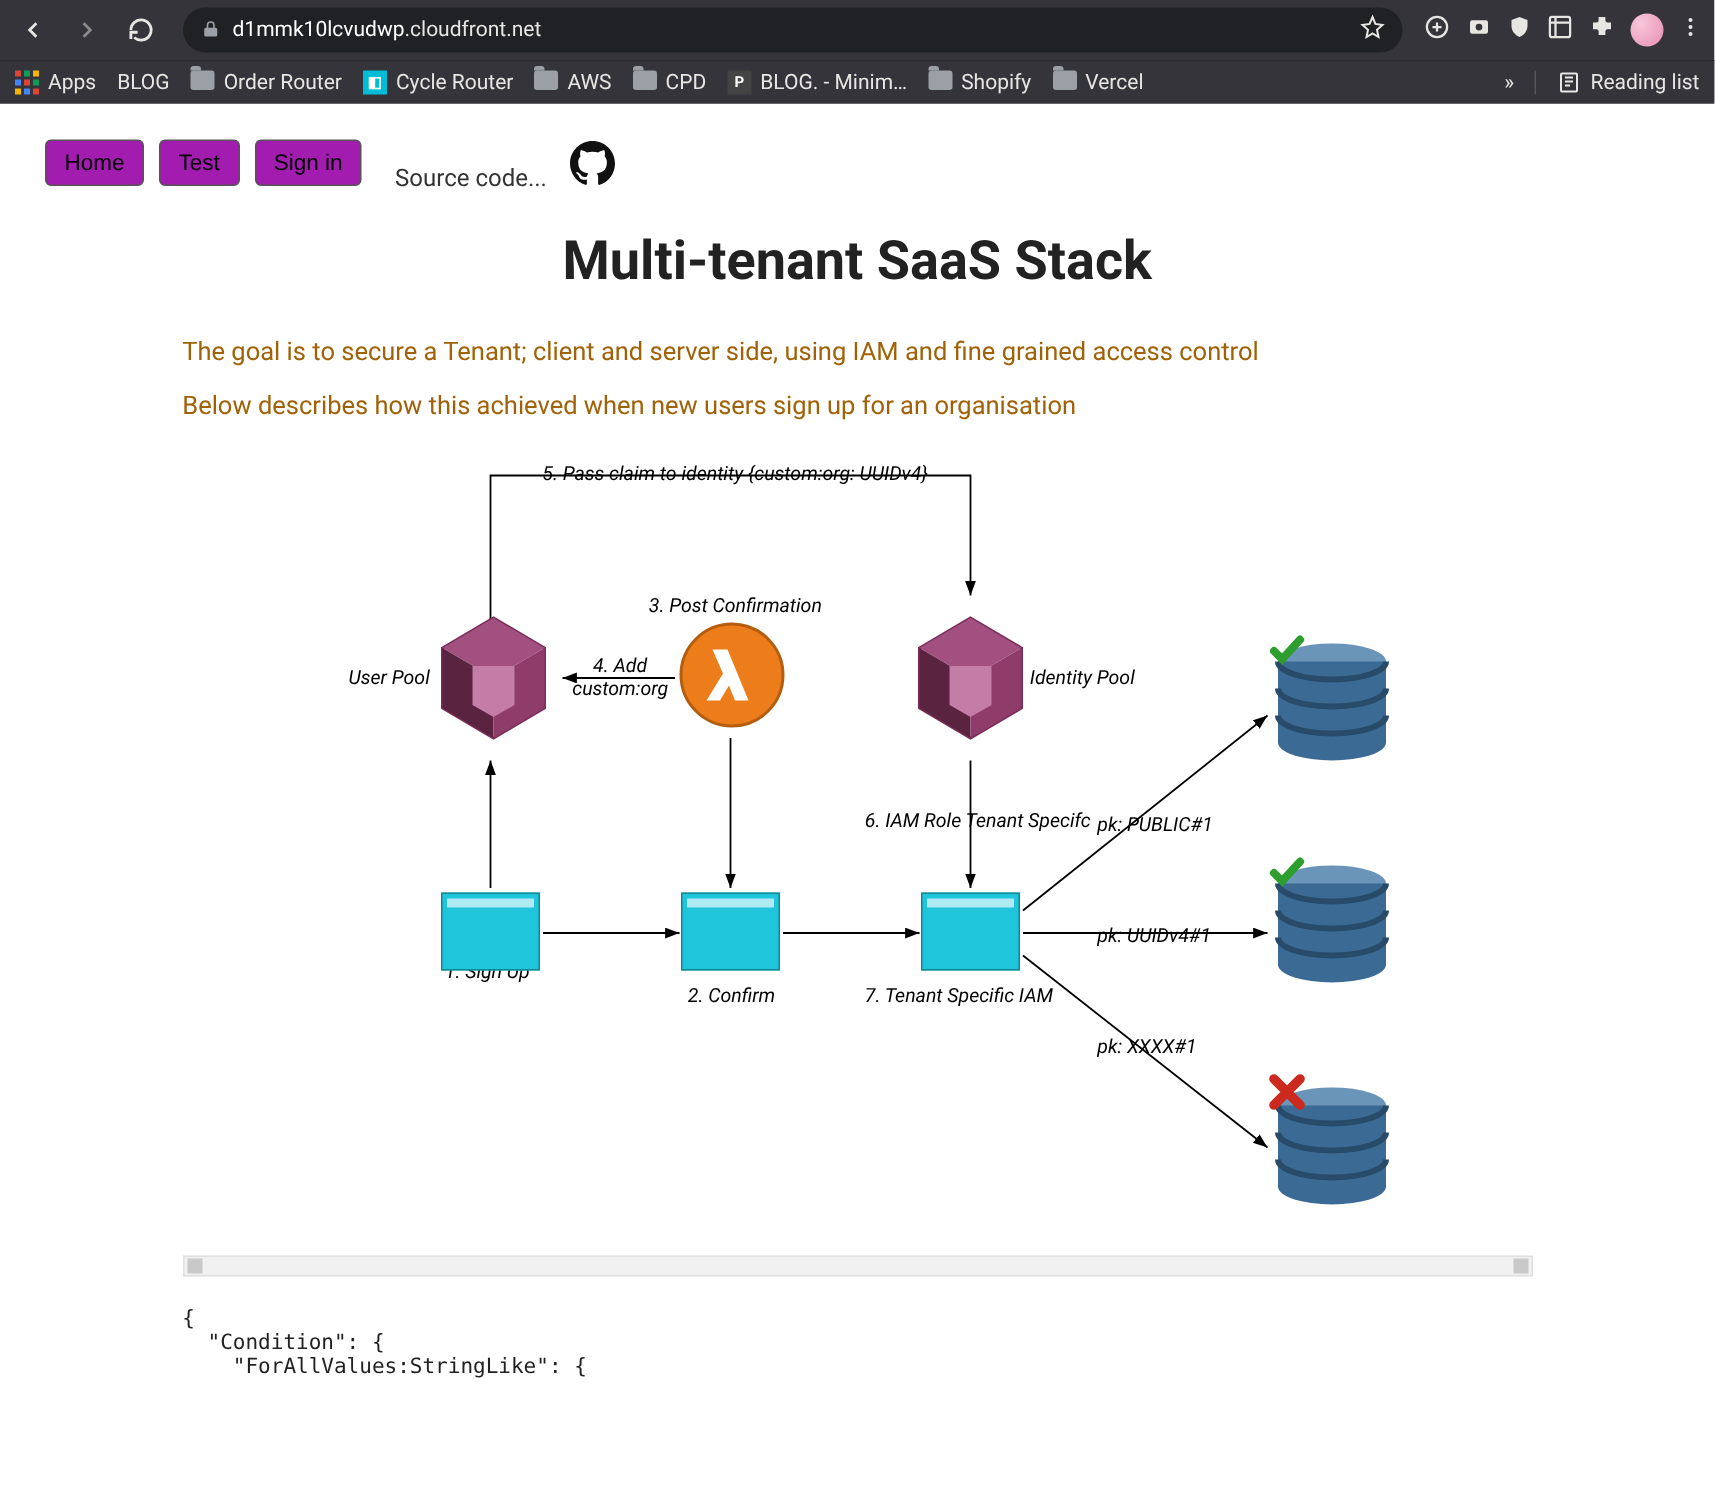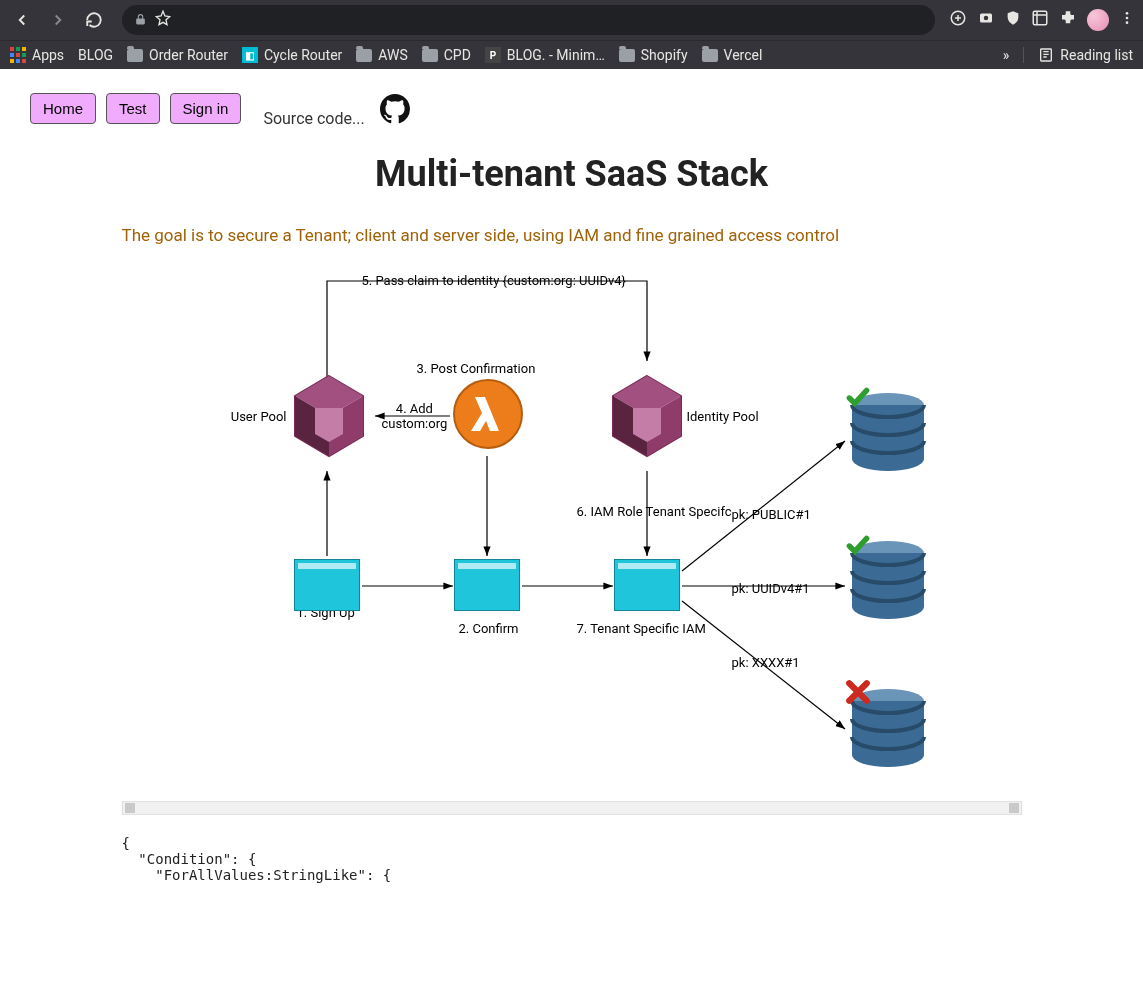--- a/index.html
+++ b/index.html
@@ -7,44 +7,44 @@
 .browser-chrome { background: #35343a; color: #e8e6e3; }
 .toolbar { display: flex; align-items: center; padding: 5px 8px; gap: 8px; }
 .icon-btn { width: 28px; height: 28px; display: flex; align-items: center; justify-content: center; color: #e8e6e3; cursor: pointer; border-radius: 14px; }
 .icon-btn.dim { color: #8a8a8a; }
 .url-bar { flex: 1; background: #202124; border-radius: 15px; height: 30px; display: flex; align-items: center; padding: 0 12px; gap: 8px; margin: 0 6px; }
 .url-bar .url-text { color: #e8e6e3; font-size: 14px; flex: 1; }
 .url-bar .domain-host { color: #fff; }
 .tb-icons { display: flex; gap: 10px; align-items: center; }
 .avatar { width: 22px; height: 22px; border-radius: 50%; background: radial-gradient(circle at 30% 30%, #f7c7d8, #e78fb3); }
 .bookmarks { display: flex; align-items: center; padding: 6px 10px; gap: 14px; background: #35343a; border-top: 1px solid #2a292e; font-size: 14px; }
-.bm { display: flex; align-items: center; gap: 6px; color: #e8e6e3; cursor: pointer; white-space: nowrap; }
+.bm { display: flex; align-items: flex-start; gap: 6px; color: #e8e6e3; cursor: pointer; white-space: nowrap; }
 .bm .folder { width: 16px; height: 13px; background: #9aa0a6; border-radius: 2px; position: relative; }
 .bm .folder::before { content: ""; position: absolute; top: -3px; left: 0; width: 7px; height: 3px; background: #9aa0a6; border-radius: 2px 2px 0 0; }
 .apps-grid { display: grid; grid-template-columns: repeat(3,4px); grid-template-rows: repeat(3,4px); gap: 2px; }
 .apps-grid span:nth-child(1){background:#db4437}.apps-grid span:nth-child(2){background:#0f9d58}.apps-grid span:nth-child(3){background:#f4b400}
 .apps-grid span:nth-child(4){background:#4285f4}.apps-grid span:nth-child(5){background:#db4437}.apps-grid span:nth-child(6){background:#0f9d58}
 .apps-grid span:nth-child(7){background:#f4b400}.apps-grid span:nth-child(8){background:#4285f4}.apps-grid span:nth-child(9){background:#db4437}
 .sq-icon { width:16px; height:16px; background:#444; display:flex; align-items:center; justify-content:center; color:#fff; font-size:10px; font-weight:bold; }
 .sq-icon.cyan { background:#00bcd4; }
 .spacer { flex:1; }
 .reading { display:flex; align-items:center; gap:6px; border-left:1px solid #555; padding-left:14px; }
 
 .page { padding: 20px 30px 40px; color:#222; }
 .nav-row { display:flex; align-items:center; gap:10px; }
-.btn { padding: 6px 12px; border: 1px solid #555; background:#f0abfc; border-radius:4px; font-size:15px; cursor:pointer; }
+.btn { padding: 6px 12px; border: 1px solid #555; background:#a21caf; border-radius:4px; font-size:15px; cursor:pointer; }
 .source-label { margin-left:12px; font-size:16px; color:#333;margin-top:20px; }
 .gh-icon { width:32px; height:32px; display:inline-flex; align-items:center; justify-content:center; margin-left:4px; }
 
 .content { max-width: 900px; margin: 20px auto 0; }
 h1 { text-align:center; font-size:36px; font-weight:700; margin: 25px 0 30px; }
 h2 { font-size:24px; font-weight:700; margin: 0 0 18px; }
 .para { font-size:17px; margin: 0 0 16px; color:#a16207; }
 
-.diagram { position:relative; width:830px; height:530px; margin: 10px auto 10px; }
+.diagram { position:relative; width:830px; height:530px; margin: 10px auto 10px; font-style: italic; }
 .diagram .node-label { position:absolute; font-size:13px; color:#000; text-align:center; }
 .diagram .box { position:absolute; width:66px; height:52px; background:#1fc5db; border:1px solid #138696; }
 .diagram .box::before { content:""; position:absolute; top:3px; left:3px; right:3px; height:6px; background:#b0eaf2; }
 .cyl { position:absolute; width:72px; height:86px; }
 .check { position:absolute; width:26px; height:26px; color:#3aa23a; }
 .cross { position:absolute; width:30px; height:30px; color:#cc2a1f; }
 
 .hscroll { height:14px; background:#f1f1f1; border:1px solid #e0e0e0; position:relative; margin:6px 0 20px; }
 .hscroll .thumb { position:absolute; left:2px; top:1px; bottom:1px; width:10px; background:#c9c9c9; }
 .hscroll .thumbR { position:absolute; right:2px; top:1px; bottom:1px; width:10px; background:#c9c9c9; }
@@ -72,20 +72,23 @@
       <svg width="18" height="18" viewBox="0 0 24 24" fill="none" stroke="currentColor" stroke-width="2.5">
           <path d="M3 12a9 9 0 1 1 3 6.7"></path>
           <path d="M3 20v-6h6"></path>
         </svg>
     </div>
     <div class="url-bar">
       <span>
         <svg width="13" height="13" viewBox="0 0 24 24" fill="#9aa0a6">
             <path d="M12 2a5 5 0 0 1 5 5v3h1a2 2 0 0 1 2 2v7a2 2 0 0 1-2 2H6a2 2 0 0 1-2-2v-7a2 2 0 0 1 2-2h1V7a5 5 0 0 1 5-5zm-3 8h6V7a3 3 0 1 0-6 0v3z"></path>
           </svg>
+      </span>
+      <span class="url-text">
+        <span class="domain-host">d1mmk10lcvudwp</span><span>.cloudfront.net</span>
       </span>
       <span>
         <svg width="16" height="16" viewBox="0 0 24 24" fill="none" stroke="#e8e6e3" stroke-width="2">
             <path d="M12 2l2.9 6.9L22 10l-5.5 4.8L18 22l-6-3.5L6 22l1.5-7.2L2 10l7.1-1.1z"></path>
           </svg>
       </span>
     </div>
     <div class="tb-icons">
       <span><svg width="18" height="18" viewBox="0 0 24 24" fill="none" stroke="#e8e6e3" stroke-width="2">
             <circle cx="12" cy="12" r="9"></circle>
@@ -180,20 +183,21 @@
     <a class="gh-icon">
       <svg width="30" height="30" viewBox="0 0 16 16" fill="#111">
           <path d="M8 0C3.58 0 0 3.58 0 8c0 3.54 2.29 6.53 5.47 7.59.4.07.55-.17.55-.38 0-.19-.01-.82-.01-1.49-2.01.37-2.53-.49-2.69-.94-.09-.23-.48-.94-.82-1.13-.28-.15-.68-.52-.01-.53.63-.01 1.08.58 1.23.82.72 1.21 1.87.87 2.33.66.07-.52.28-.87.51-1.07-1.78-.2-3.64-.89-3.64-3.95 0-.87.31-1.59.82-2.15-.08-.2-.36-1.02.08-2.12 0 0 .67-.21 2.2.82a7.6 7.6 0 0 1 2-.27c.68 0 1.36.09 2 .27 1.53-1.04 2.2-.82 2.2-.82.44 1.1.16 1.92.08 2.12.51.56.82 1.27.82 2.15 0 3.07-1.87 3.75-3.65 3.95.29.25.54.73.54 1.48 0 1.07-.01 1.93-.01 2.2 0 .21.15.46.55.38A8.01 8.01 0 0 0 16 8c0-4.42-3.58-8-8-8z"></path>
         </svg>
     </a>
   </div>
 
   <div class="content">
     <h1>Multi-tenant SaaS Stack</h1>
     <p class="para">The goal is to secure a Tenant; client and server side, using IAM and fine grained access control</p>
+    <p class="para">Below describes how this achieved when new users sign up for an organisation</p>
 
     <div class="diagram">
       <svg width="830" height="530" style="position:absolute;left:0;top:0">
         <defs>
             <marker id="ah" markerWidth="10" markerHeight="10" refX="8" refY="3" orient="auto">
               <path d="M0,0 L8,3 L0,6 z" fill="#000"></path>
             </marker>
           </defs>
 
         <path d="M170 120 L170 20 L490 20 L490 100" fill="none" stroke="#000" stroke-width="1.2" marker-end="url(#ah)"></path>
@@ -213,21 +217,21 @@
         <path d="M525 310 L688 180" fill="none" stroke="#000" stroke-width="1.2" marker-end="url(#ah)"></path>
 
         <path d="M525 325 L688 325" fill="none" stroke="#000" stroke-width="1.2" marker-end="url(#ah)"></path>
 
         <path d="M525 340 L688 468" fill="none" stroke="#000" stroke-width="1.2" marker-end="url(#ah)"></path>
       </svg>
 
       <div class="node-label" style="left:205px;top:12px">5. Pass claim to identity {custom:org: UUIDv4}</div>
       <div class="node-label" style="left:60px;top:148px;text-align:right;width:70px">User Pool</div>
       <div class="node-label" style="left:530px;top:148px">Identity Pool</div>
-      <div class="node-label" style="left:260px;top:100px">3. Post Confirmation</div>
+      <div class="node-label" style="left:276px;top:100px">3. Post Confirmation</div>
       <div class="node-label" style="left:225px;top:140px;white-space:pre;text-align:center">4. Add
 custom:org</div>
       <div class="node-label" style="left:420px;top:243px">6. IAM Role Tenant Specifc</div>
       <div class="node-label" style="left:575px;top:246px">pk: PUBLIC#1</div>
       <div class="node-label" style="left:575px;top:320px">pk: UUIDv4#1</div>
       <div class="node-label" style="left:575px;top:394px">pk: XXXX#1</div>
       <div class="node-label" style="left:140px;top:344px">1. Sign Up</div>
       <div class="node-label" style="left:302px;top:360px">2. Confirm</div>
       <div class="node-label" style="left:420px;top:360px">7. Tenant Specific IAM</div>
 

